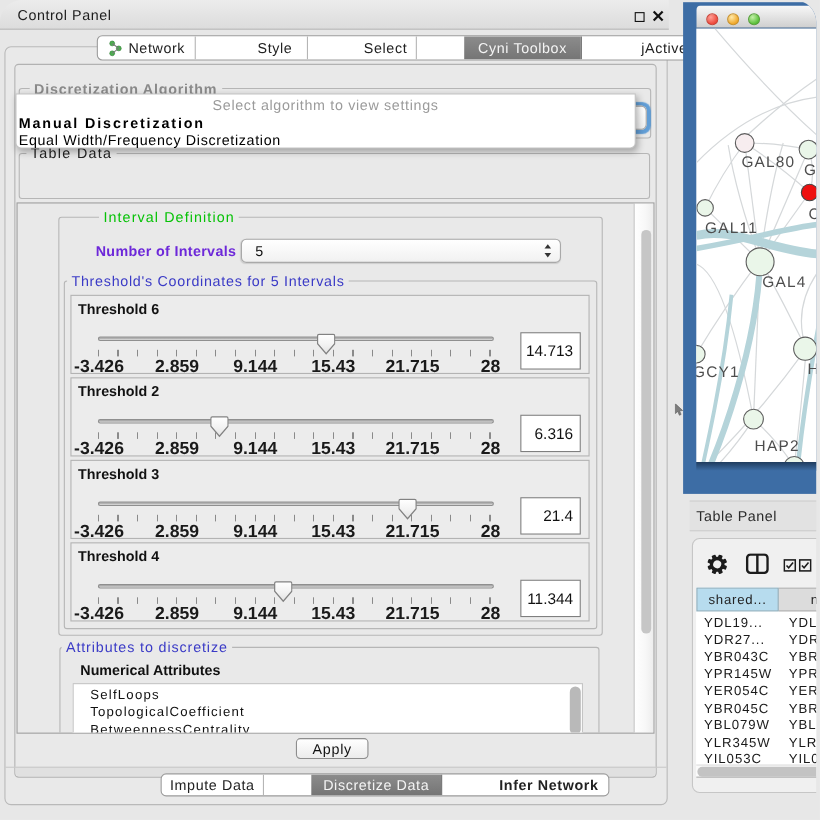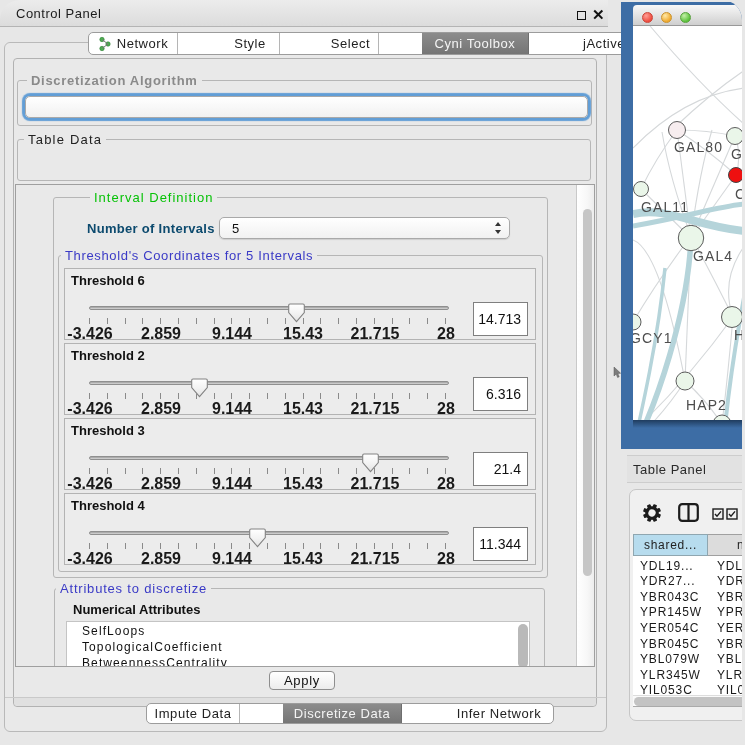--- a/index.html
+++ b/index.html
@@ -90,21 +90,21 @@
   </div>
 
   <div class="abs" style="left:13px; top:58px; width:584px; height:649px; border:1px solid #b2b2b2; border-radius:4px;"></div>
   <div class="abs" style="left:14px; top:697px; width:582px; height:9px; background:#e0e0e0; border-radius:0 0 4px 4px;"></div>
 
   <div class="abs" id="scrollpane">
 
     <div class="tbox" style="left:37px; top:12px; width:495px; height:381px;">
       <span class="tlab" style="left:4px; color:#06c206; letter-spacing:1.0px;margin-left:32px;">Interval Definition</span>
     </div>
-    <span class="abs" style="left:71px; top:36px; font-size:13px; font-weight:bold; color:#0c4a6e; letter-spacing:0.3px;">Number of Intervals</span>
+    <span class="abs" style="left:71px; top:36px; font-size:13px; font-weight:bold; color:#6d28d9; letter-spacing:0.3px;">Number of Intervals</span>
     <div class="combo" style="left:203px; top:32px; width:291px; height:22px;">
         <span style="padding-left:12px;">5</span>
         <span class="arr"></span>
       </div>
 
     <div class="tbox" style="left:42px; top:70px; width:485px; height:317px;">
       <span class="tlab" style="left:2px; color:#3a3ac6; letter-spacing:0.65px;">Threshold's Coordinates for 5 Intervals</span>
     </div>
 
     <div class="thr" style="top:83px;">
@@ -200,23 +200,28 @@
       </div>
   </div>
 
   <div class="abs" style="left:5px; top:697px; width:601px; height:1px; background:#c9c9c9;"></div>
 
   <div class="abs" style="left:269px; top:671px; width:66px; height:19px; background:linear-gradient(#ffffff,#ececec); border:1px solid #8e8e8e; border-radius:4px; text-align:center; font-size:13px; color:#111; line-height:17px; letter-spacing:0.7px;">Apply</div>
 
   <div class="seg" style="left:146px; top:703px; height:21px;">
     <div class="s" style="width:93px;">Impute Data</div>
     <div class="s sel" style="width:119px;">Discretize Data</div>
-    <div class="s" style="width:108px;">Infer Network</div>
-  </div>
-
+    <div class="s" style="width:108px;font-weight:bold;">Infer Network</div>
+  </div>
+
+  <div class="abs" id="popup">
+    <div style="position:absolute; left:0; top:2px; width:100%; text-align:center; color:#9b9b9b; letter-spacing:0.6px;">Select algorithm to view settings</div>
+    <div style="position:absolute; left:2px; top:18px; font-weight:bold; color:#000; letter-spacing:1.7px;">Manual Discretization</div>
+    <div style="position:absolute; left:2px; top:34px; color:#000; letter-spacing:0.6px;">Equal Width/Frequency Discretization</div>
+  </div>
 
   <svg class="abs" style="left:613px; top:367px;" width="10" height="12">
       <path d="M1,0 L1,9 L3.2,7 L4.6,10.5 L6.2,9.8 L4.8,6.4 L7.6,6.2 Z" fill="#7d7d7d" stroke="#555" stroke-width="0.5"></path>
     </svg>
 
   <div class="abs" id="netframe">
     <div id="titlebar">
       <div class="tl" style="left:9px; background:radial-gradient(circle at 35% 30%, #ff9f96, #ee4b3e 70%); border:1px solid #c94438;"></div>
       <div class="tl" style="left:28px; background:radial-gradient(circle at 35% 30%, #ffe9a8, #f0a92d 70%); border:1px solid #c8922e;"></div>
       <div class="tl" style="left:47px; background:radial-gradient(circle at 35% 30%, #c4f0a8, #5bc13b 70%); border:1px solid #57a03c;"></div>

